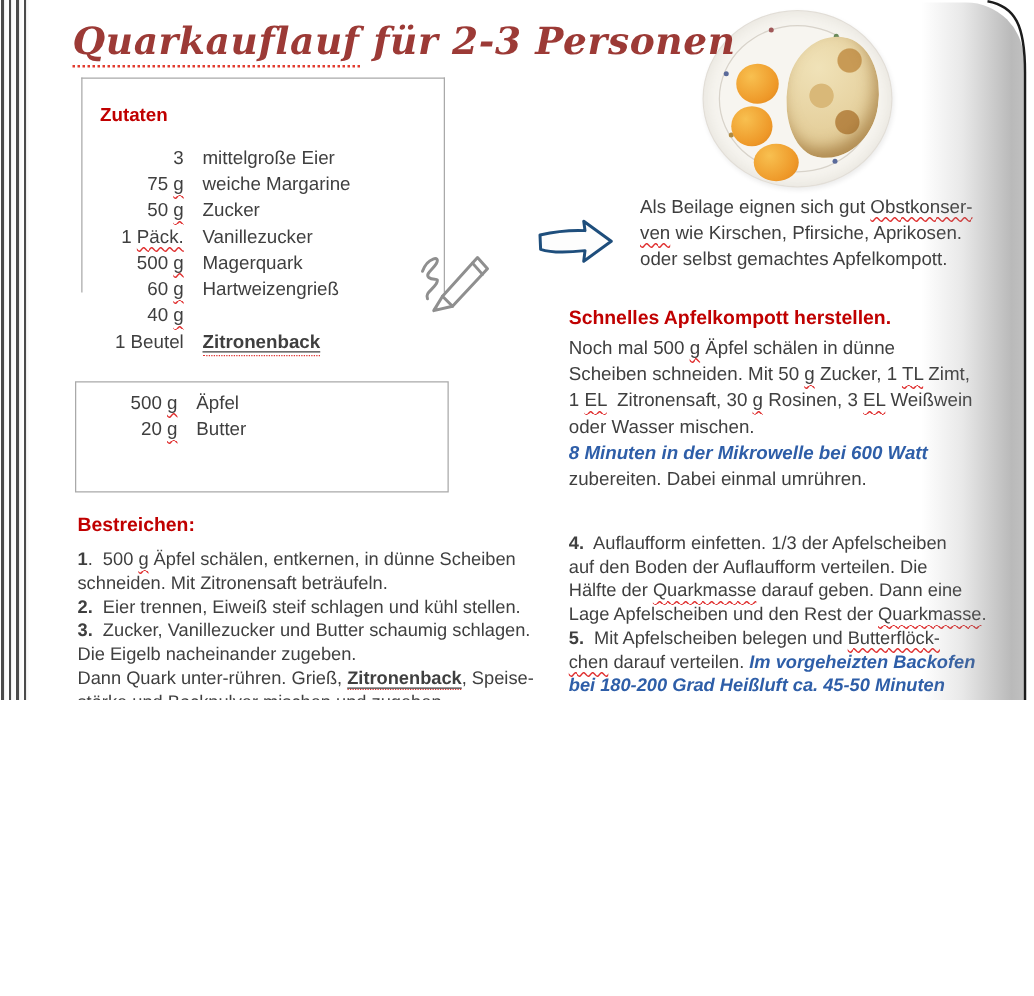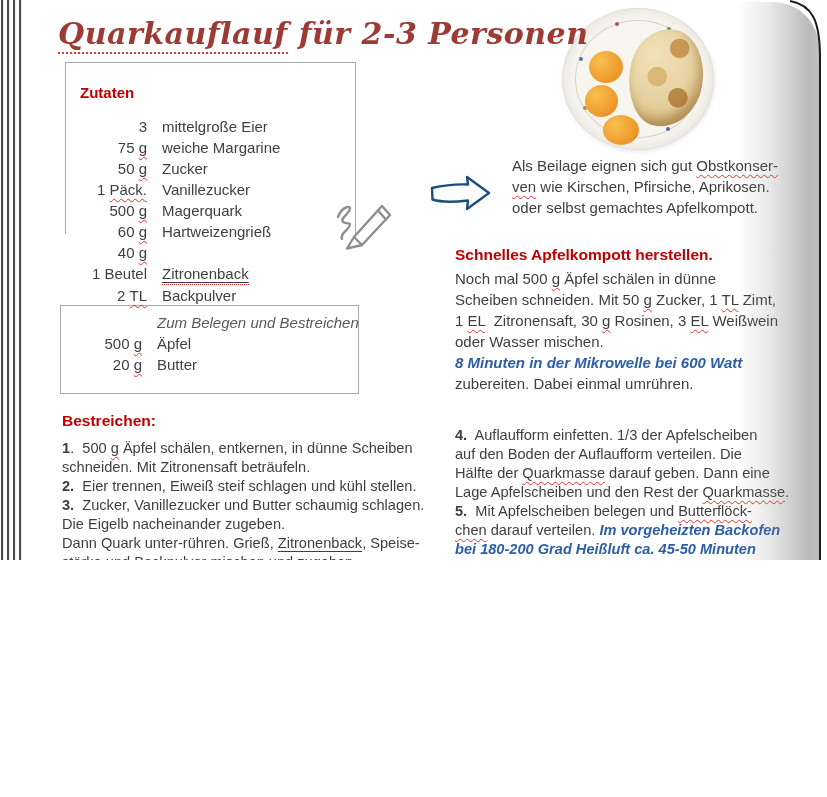--- a/index.html
+++ b/index.html
@@ -26,21 +26,21 @@
   .zutaten-h{position:absolute;left:80px;top:84px;font-size:15px;font-weight:bold;color:#c00000;z-index:2;}
   .rows{position:absolute;z-index:2;font-size:15px;line-height:21px;}
   .rows-a{left:65px;top:116px;width:330px;}
   .rows-b{left:60px;top:312px;width:330px;}
   .ing-row{display:flex;}
   .ing-qty{width:82px;text-align:right;flex:none;}
   .ing-name{margin-left:15px;}
   .ing-name.it{font-style:italic;color:#595959;}
   
   .sq{text-decoration:underline wavy #e03030;text-decoration-thickness:1px;text-underline-offset:3px;}
-  .u{text-decoration:underline;text-decoration-color:#3f3f3f;}
+  .u{text-decoration:underline;text-decoration-color:#3f3f3f;font-weight:bold;}
   .u.sq{text-decoration:underline;border-bottom:1.5px dotted #e03030;}
   .b{font-weight:bold;}
   .blue{color:#2e5ea8;font-weight:bold;font-style:italic;}
   
   .tblock{position:absolute;z-index:2;font-size:15px;line-height:21px;white-space:pre;color:#3f3f3f;}
   .beilage{left:512px;top:155px;}
   .red-h{position:absolute;z-index:2;font-size:15.5px;font-weight:bold;color:#c00000;white-space:nowrap;}
   .kompott-h{left:455px;top:246px;}
   .kompott-b{left:455px;top:268px;}
   .zuber-h{left:62px;top:412px;}
@@ -109,31 +109,26 @@
         <span class="ing-qty" data-interactable="false">60&nbsp;<span class="sq" data-interactable="false">g</span></span>
         <span class="ing-name" data-interactable="false">Hartweizengrieß</span>
       </div>
       <div class="ing-row" data-interactable="false">
         <span class="ing-qty" data-interactable="false">40&nbsp;<span class="sq" data-interactable="false">g</span></span>
       </div>
       <div class="ing-row" data-interactable="false">
         <span class="ing-qty" data-interactable="false">1&nbsp;<span data-interactable="false">Beutel</span></span>
         <span class="ing-name u sq" data-interactable="false">Zitronenback</span>
       </div>
-      <div class="ing-row" data-interactable="false">
-        <span class="ing-qty" data-interactable="false">2&nbsp;<span class="sq" data-interactable="false">TL</span></span>
-        <span class="ing-name" data-interactable="false">Backpulver</span>
-      </div>
     </div>
 
   <div class="box2" data-interactable="false"></div>
   <div class="rows rows-b" data-interactable="false">
       <div class="ing-row" data-interactable="false">
         <span class="ing-qty" data-interactable="false"></span>
-        <span class="ing-name it" data-interactable="false">Zum Belegen und Bestreichen</span>
       </div>
       <div class="ing-row" data-interactable="false">
         <span class="ing-qty" data-interactable="false">500&nbsp;<span class="sq" data-interactable="false">g</span></span>
         <span class="ing-name" data-interactable="false">Äpfel</span>
       </div>
       <div class="ing-row" data-interactable="false">
         <span class="ing-qty" data-interactable="false">20&nbsp;<span class="sq" data-interactable="false">g</span></span>
         <span class="ing-name" data-interactable="false">Butter</span>
       </div>
     </div>

